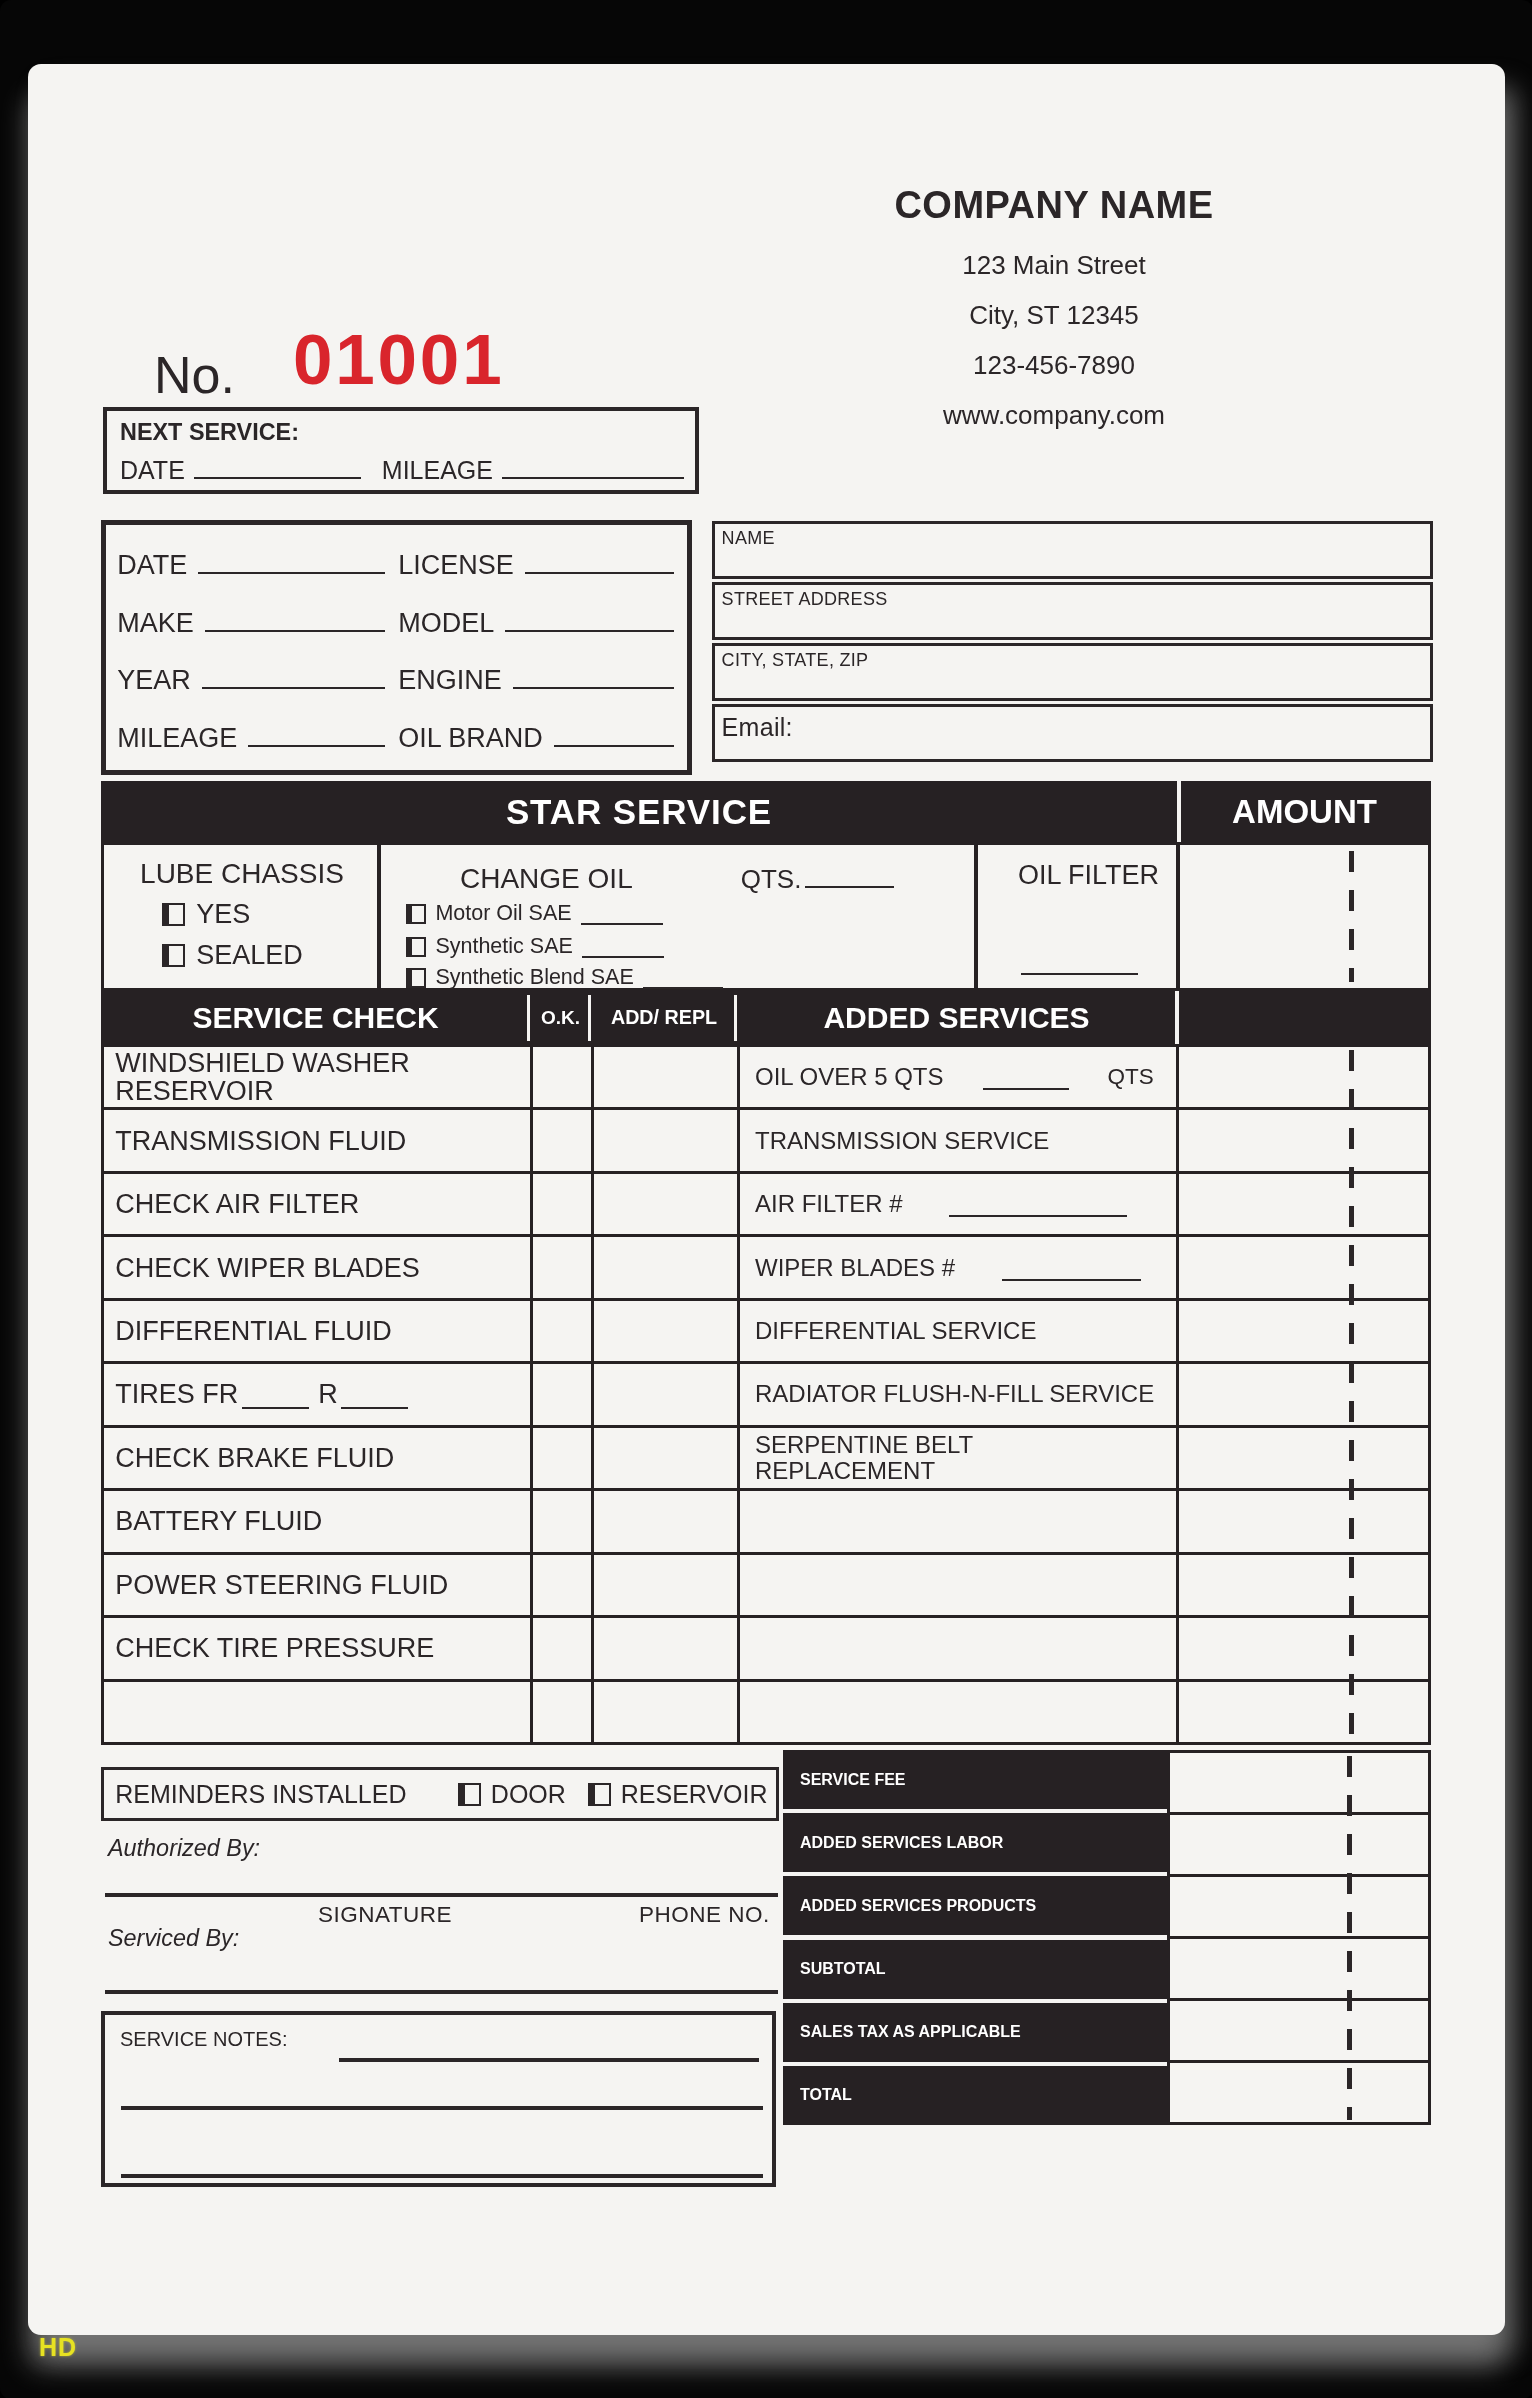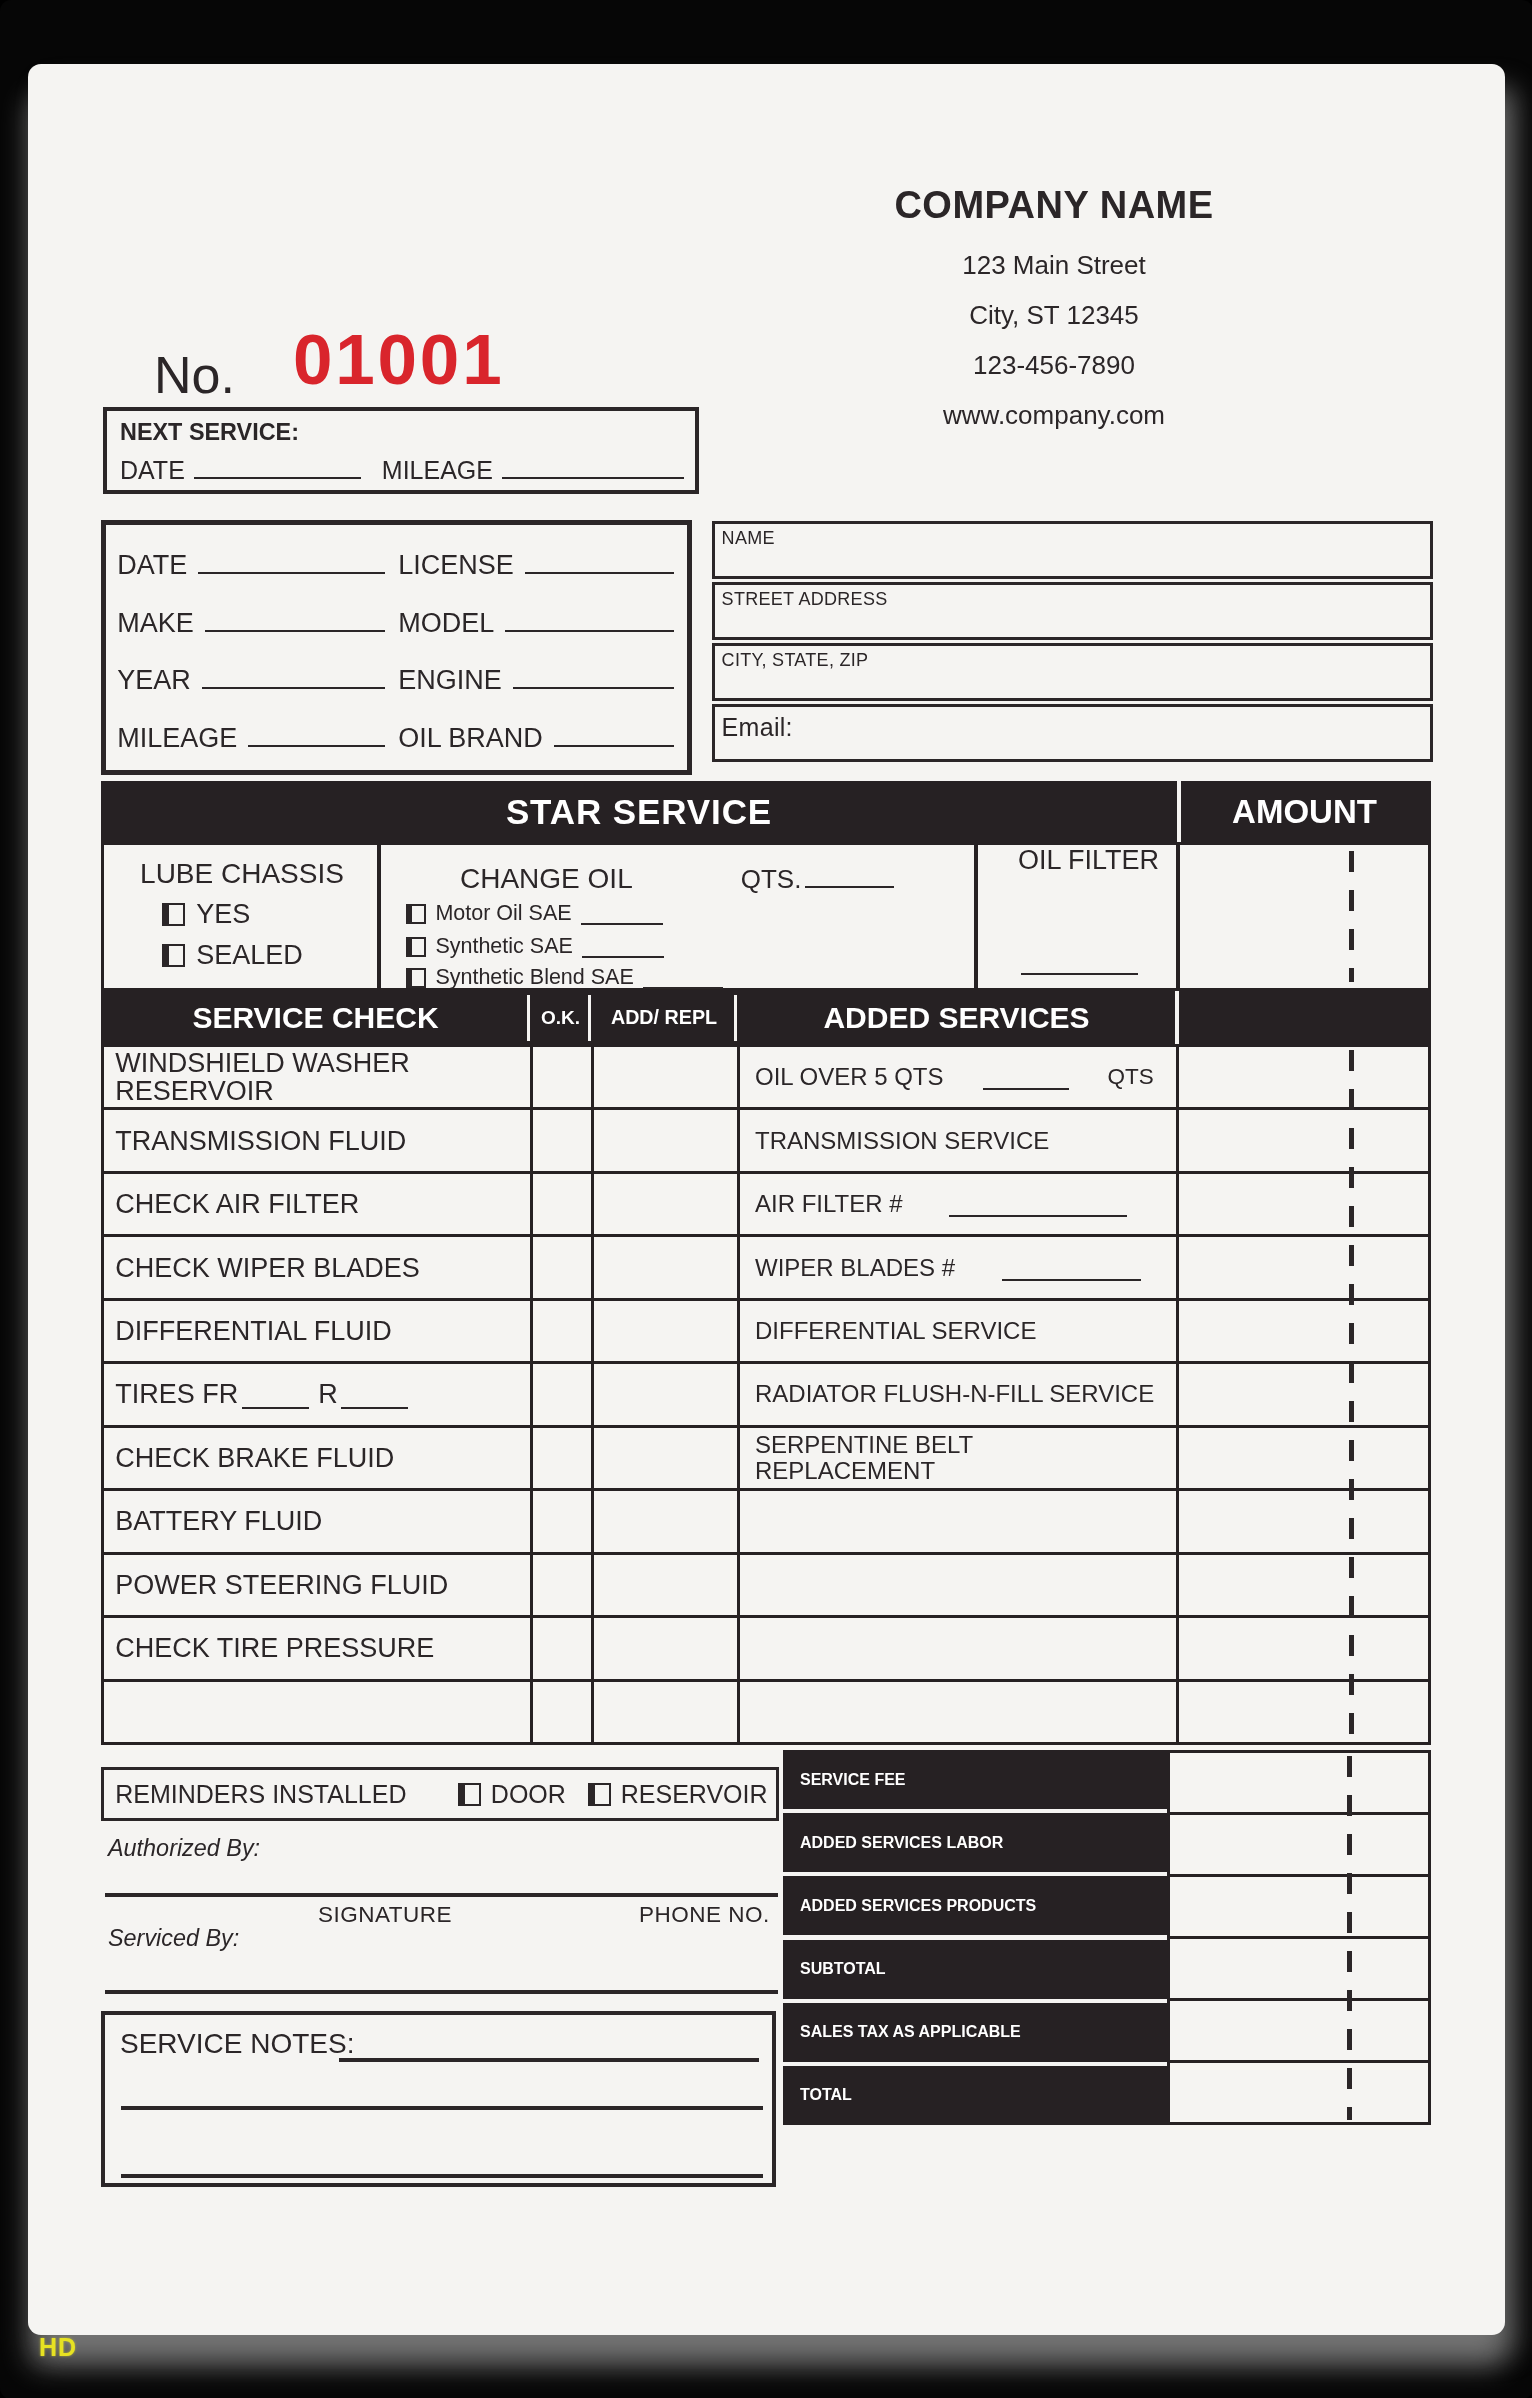--- a/index.html
+++ b/index.html
@@ -61,38 +61,38 @@
   .c-amt{flex:1;border-right:none;}
   .dash{position:absolute;width:4.7px;background:repeating-linear-gradient(to bottom,#2b2628 0 20.6px,transparent 20.6px 39px);}
   
   .lube{position:absolute;left:0;top:0;width:276px;height:141px;text-align:center;}
   .lube-t{font-size:28px;margin-top:13px;}
   .lube-opt{display:flex;align-items:center;gap:11.2px;margin:9.4px 0 0 58px;font-size:27px;}
   .choil{position:absolute;left:276px;top:0;width:598px;height:141px;}
   .choil-top{position:absolute;left:80px;top:13px;font-size:28px;display:flex;align-items:baseline;}
   .oilopt{position:absolute;left:26px;font-size:21.5px;display:flex;align-items:center;gap:9.4px;}
   .oilfil{position:absolute;left:874px;top:0;width:201px;height:141px;text-align:center;}
-  .oilfil-t{font-size:27px;padding-left:20px;}
+  .oilfil-t{font-size:27px;margin-top:15px;padding-left:20px;}
   .oilfil-line{position:absolute;left:43px;bottom:11.2px;width:117px;border-bottom:2.8px solid #2b2628;}
   
   .tot-bands{left:755px;top:1686px;width:384px;height:375px;display:flex;flex-direction:column;justify-content:space-between;}
   .tot-band{height:59px;background:#262123;color:#fff;display:flex;align-items:center;padding-left:17px;
             font-size:16px;font-weight:bold;box-sizing:border-box;}
   .tot-amts{left:1139px;top:1686px;width:264px;height:375px;border:3.7px solid #262123;box-sizing:border-box;
             display:flex;flex-direction:column;}
   .tot-amt{flex:1;border-bottom:3.7px solid #262123;}
   .tot-amt:last-child{border-bottom:none;}
   
   .rem{left:73px;top:1703px;width:678px;height:54px;border:3.7px solid #2b2628;box-sizing:border-box;
        display:flex;align-items:center;font-size:25px;}
   .rem .lbl{margin-left:11.2px;}
   .it{font-style:italic;font-size:23.4px;}
   .sig-lab{font-size:22.5px;letter-spacing:0.5px;}
   .notes{left:73px;top:1947px;width:675px;height:176px;border:4.7px solid #2b2628;box-sizing:border-box;}
-  .notes-lab{position:absolute;left:15px;top:13px;font-size:28px;}
+  .notes-lab{position:absolute;left:15px;top:13px;font-size:20px;}
   .nline{position:absolute;background:#2b2628;height:3.7px;}
   .wm{position:absolute;left:39px;top:2333px;color:#e7e222;font-size:25px;font-weight:bold;letter-spacing:0.9px;
       text-shadow:0 0 2.8px rgba(231,226,34,.6);}
   .qts-suffix{font-size:22.5px;}
 </style>
 </head>
 <body>
 
 <div class="page">
   <div class="paper">

